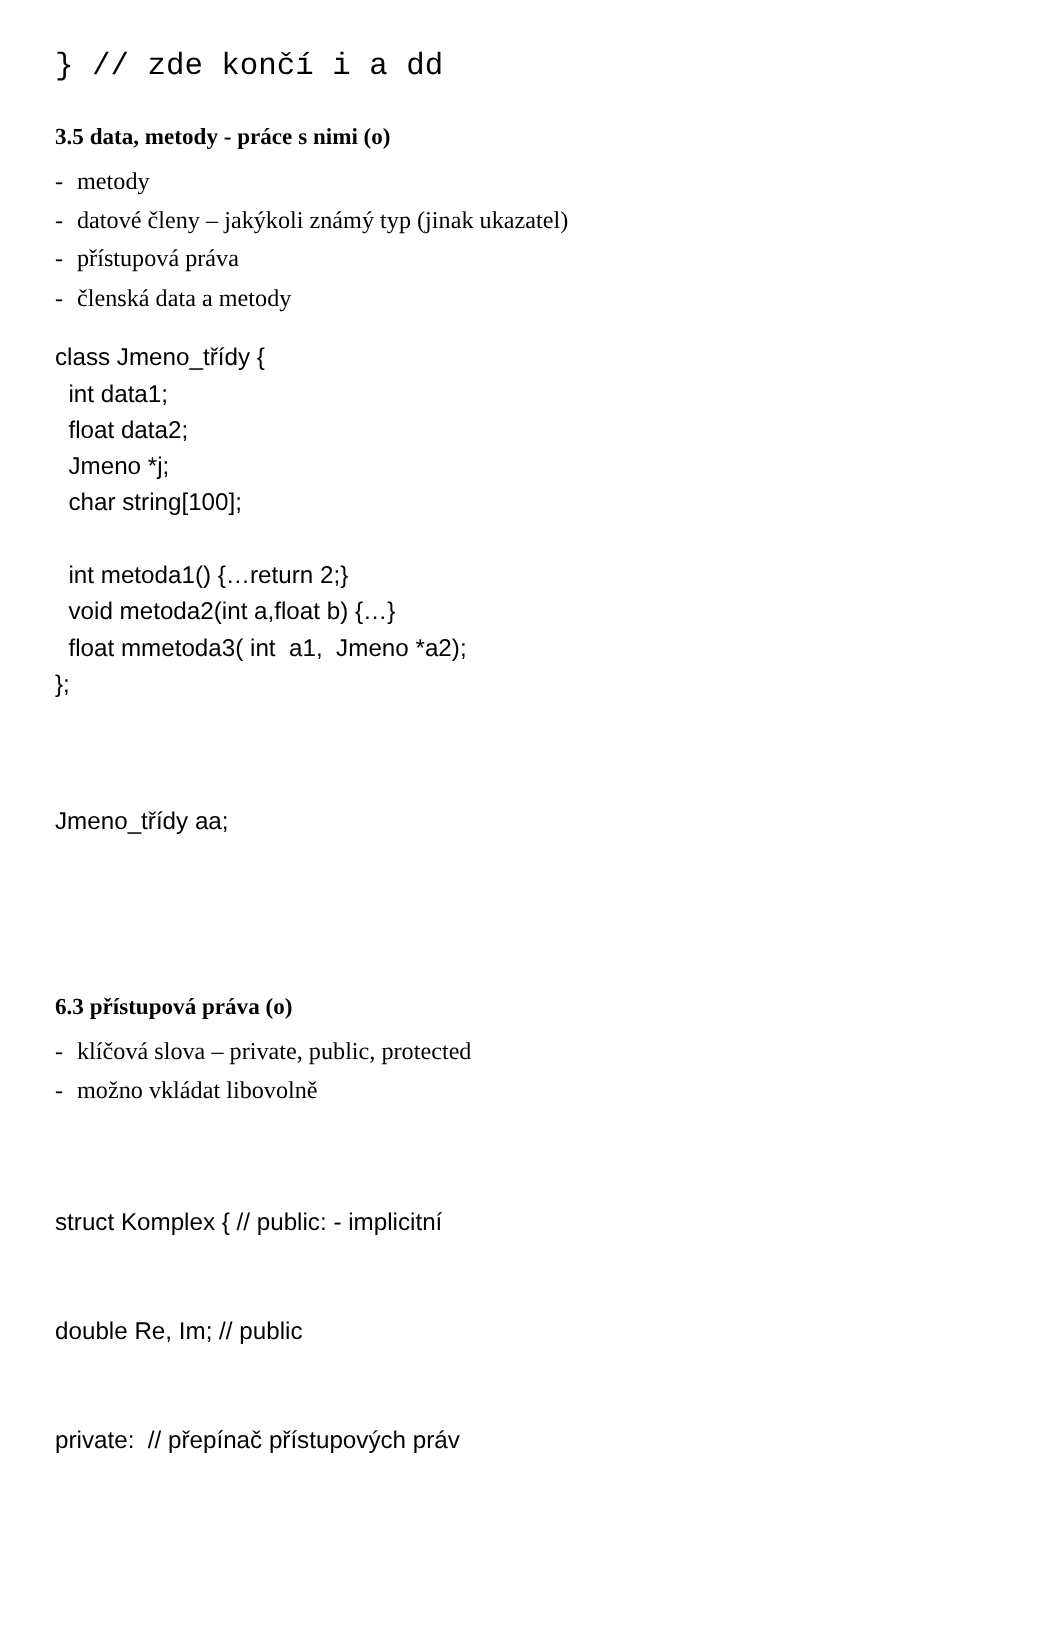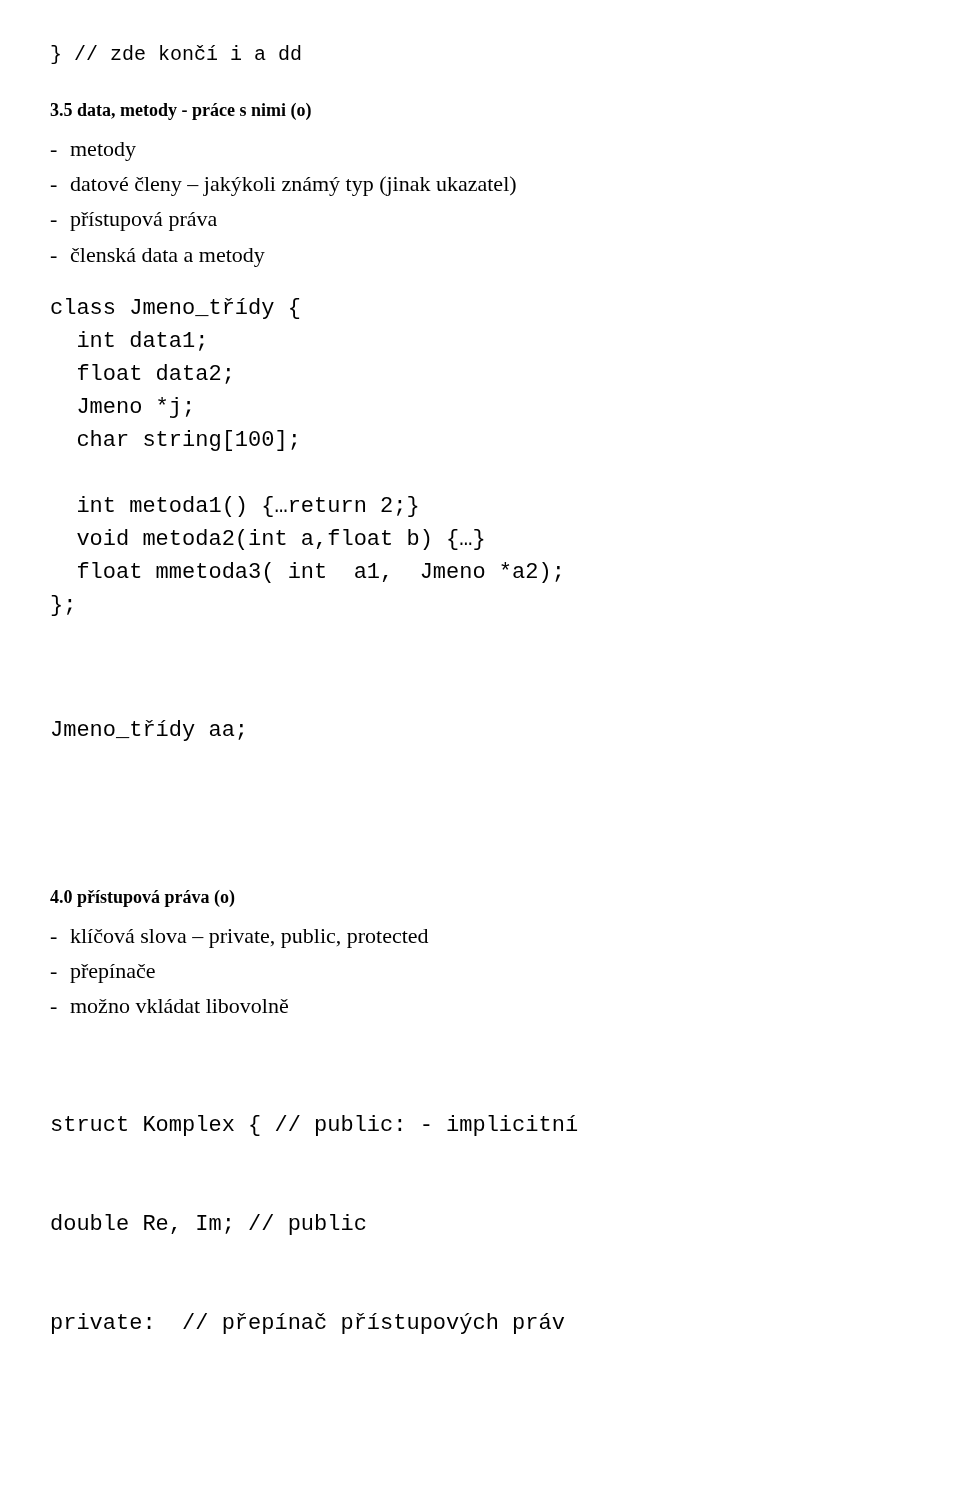--- a/index.html
+++ b/index.html
@@ -12,29 +12,29 @@
       background-color: #ffffff;
       font-family: Georgia, 'Times New Roman', serif;
       font-size: 22px;
       color: #000000;
       padding: 40px 50px;
       width: 960px;
       min-height: 1501px;
     }
 
     .code-block {
-      font-family: Liberation Mono, monospace;
+      font-family: Liberation Sans, sans-serif;
       font-size: 22px;
       line-height: 1.5;
       white-space: pre;
     }
 
     .section-heading {
       font-family: Georgia, 'Times New Roman', serif;
-      font-size: 18px;
+      font-size: 21px;
       font-weight: bold;
       margin-top: 18px;
       margin-bottom: 10px;
     }
 
     .bullet-list {
       list-style: none;
       padding-left: 0;
       margin-bottom: 20px;
     }
@@ -48,21 +48,21 @@
     }
 
     .bullet-list li::before {
       content: '-';
       position: absolute;
       left: 0;
     }
 
     .top-code {
       font-family: 'Courier New', Courier, monospace;
-      font-size: 20px;
+      font-size: 28px;
       margin-bottom: 30px;
       line-height: 1.5;
     }
 
     .section-block {
       margin-bottom: 30px;
     }
   </style>
 </head>
 <body>
@@ -100,25 +100,24 @@
 
   <div class="code-block">
     <div>Jmeno_třídy aa;</div>
   </div>
 </div>
 
 <br>
 
 
 <div class="section-block">
-  <div class="section-heading">4.0 přístupová práva (o)</div>
+  <div class="section-heading">6.3 přístupová práva (o)</div>
 
   <ul class="bullet-list">
     <li><span>klíčová slova – private, public, protected</span></li>
-    <li><span>přepínače</span></li>
     <li><span>možno vkládat libovolně</span></li>
   </ul>
 
   <div class="code-block">
     <div>struct Komplex { // public: - implicitní</div>
     <div>double Re, Im; // public</div>
     <div>private:  // přepínač přístupových práv</div>
   </div>
 </div>
 

